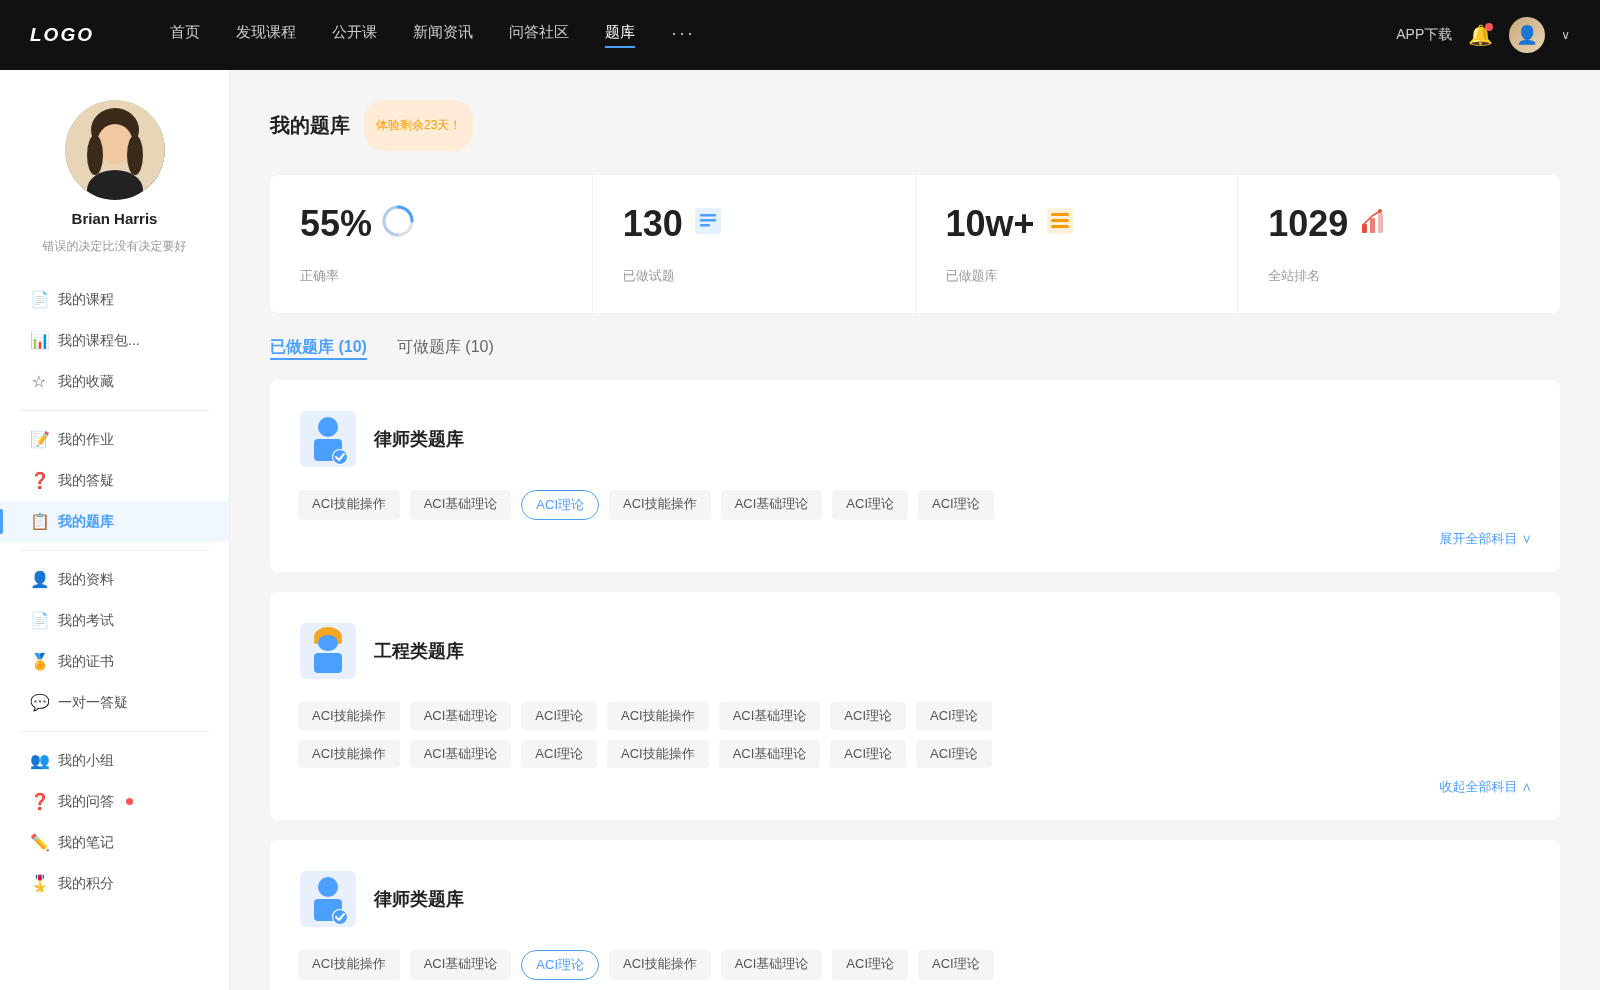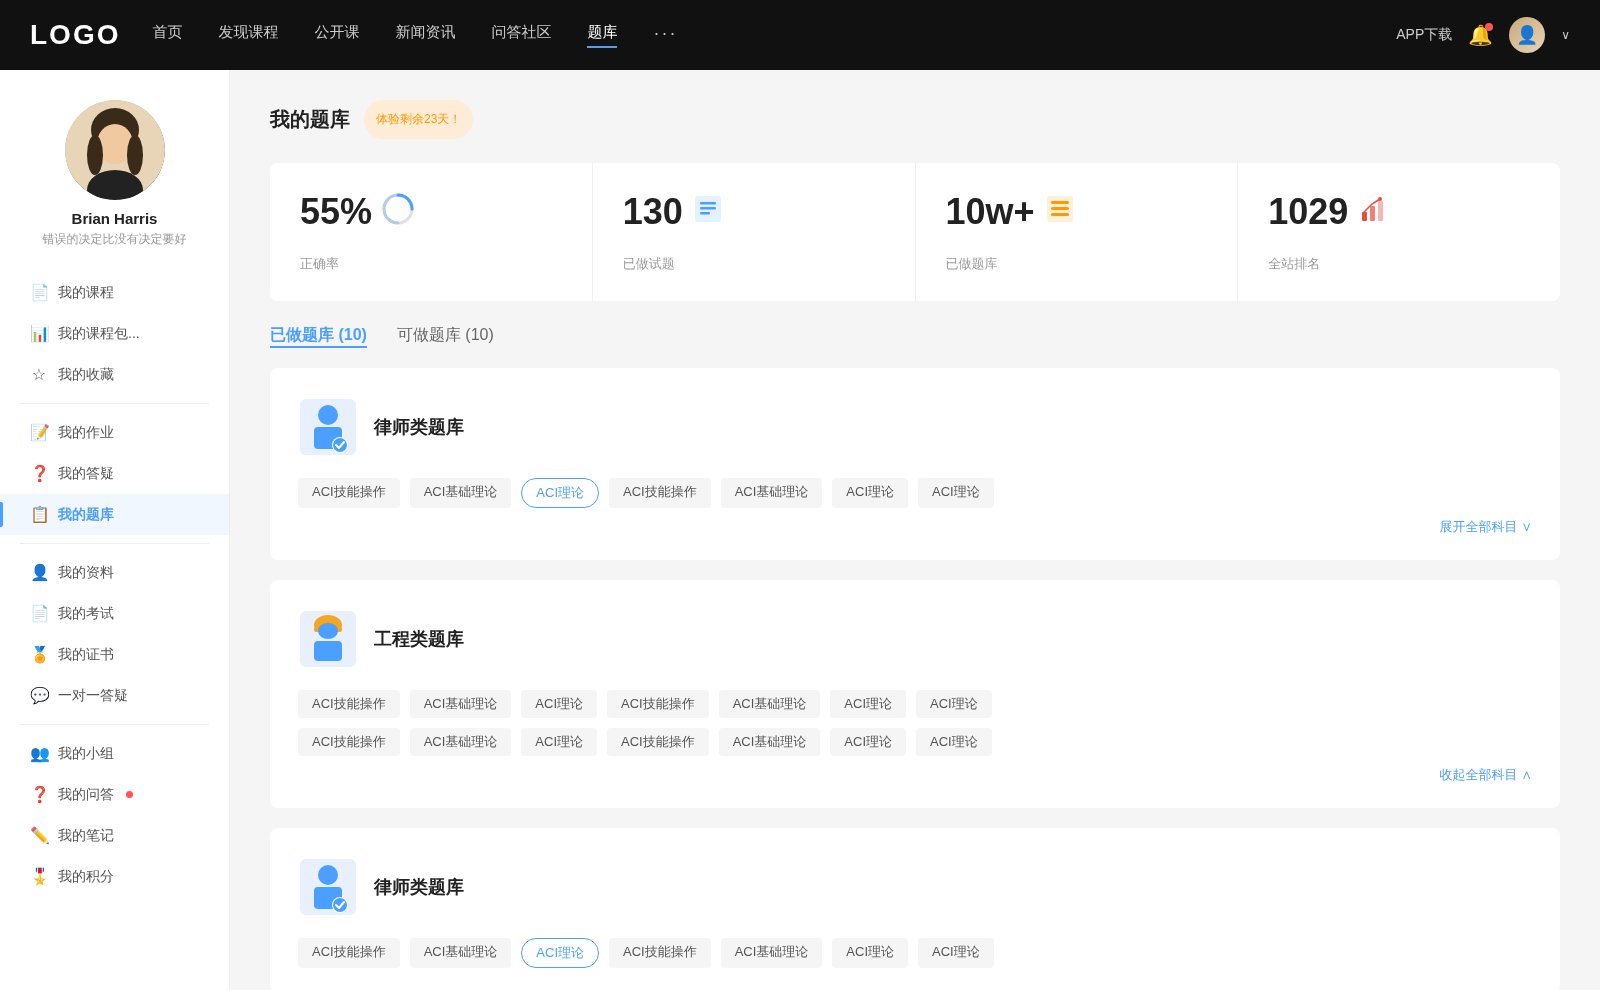--- a/index.html
+++ b/index.html
@@ -9,57 +9,57 @@
     .navbar {
       background: #111;
       height: 70px;
       display: flex;
       align-items: center;
       padding: 0 30px;
       position: fixed;
       top: 0; left: 0; right: 0;
       z-index: 100;
     }
-    .navbar-logo { color: #fff; font-size: 28px; font-weight: bold; margin-right: 32px; letter-spacing: 2px; }
+    .navbar-logo { color: #fff; font-size: 19px; font-weight: bold; margin-right: 76px; letter-spacing: 2px; font-style: italic; }
     .navbar-nav { display: flex; gap: 36px; flex: 1; }
     .navbar-nav a { color: #ccc; text-decoration: none; font-size: 15px; }
     .navbar-nav a.active { color: #fff; border-bottom: 2px solid #4b9fff; padding-bottom: 4px; }
     .navbar-right { display: flex; align-items: center; gap: 16px; }
     .navbar-app { color: #ccc; font-size: 14px; cursor: pointer; }
     .navbar-bell { position: relative; cursor: pointer; }
     .navbar-bell-icon { color: #ccc; font-size: 20px; }
     .navbar-bell-dot { position: absolute; top: 0; right: 0; width: 8px; height: 8px; background: #f55; border-radius: 50%; }
     .navbar-avatar { width: 36px; height: 36px; border-radius: 50%; background: #888; overflow: hidden; cursor: pointer; }
     .navbar-chevron { color: #ccc; cursor: pointer; font-size: 12px; }
     .navbar-dots { color: #ccc; font-size: 18px; letter-spacing: 2px; }
 
     
     .page-wrapper { display: flex; margin-top: 70px; min-height: calc(100vh - 70px); }
 
     
     .sidebar { width: 230px; background: #fff; min-height: calc(100vh - 70px); padding: 30px 0 20px; position: fixed; top: 70px; left: 0; border-right: 1px solid #eee; }
     .sidebar-profile { text-align: center; padding: 0 20px 24px; }
     .sidebar-avatar { width: 100px; height: 100px; border-radius: 50%; background: #ddd; margin: 0 auto 10px; overflow: hidden; }
     .sidebar-name { font-size: 15px; font-weight: 600; color: #222; }
-    .sidebar-motto { font-size: 12px; color: #999; margin-top: 4px; }
+    .sidebar-motto { font-size: 12px; color: #999; margin-top: 11px; }
     .sidebar-menu { list-style: none; }
     .sidebar-item { display: flex; align-items: center; gap: 10px; padding: 11px 30px; cursor: pointer; color: #555; font-size: 14px; position: relative; }
     .sidebar-item.active { color: #4b9fff; background: #f0f7ff; }
     .sidebar-item.active::before { content: ''; position: absolute; left: 0; top: 8px; bottom: 8px; width: 3px; background: #4b9fff; border-radius: 0 2px 2px 0; }
     .sidebar-item-icon { font-size: 16px; width: 18px; text-align: center; }
     .sidebar-divider { height: 1px; background: #eee; margin: 8px 20px; }
     .sidebar-badge { width: 7px; height: 7px; background: #f55; border-radius: 50%; display: inline-block; margin-left: 2px; vertical-align: middle; }
 
     
     .main-content { margin-left: 230px; flex: 1; padding: 30px 40px; background: #f5f5f5; min-height: calc(100vh - 70px); }
 
     
     .page-header { display: flex; align-items: center; gap: 14px; margin-bottom: 24px; }
     .page-title { font-size: 20px; font-weight: 700; color: #222; }
-    .trial-badge { background: #ffecd6; color: #f90; border-radius: 20px; padding: 11px 12px; font-size: 12px; font-weight: 500; }
+    .trial-badge { background: #ffecd6; color: #f90; border-radius: 20px; padding: 17px 12px; font-size: 12px; font-weight: 500; }
 
     
     .stats-row { display: flex; gap: 0; background: #fff; border-radius: 8px; overflow: hidden; margin-bottom: 24px; }
     .stat-item { flex: 1; padding: 28px 30px; border-right: 1px solid #f0f0f0; }
     .stat-item:last-child { border-right: none; }
     .stat-top { display: flex; align-items: center; gap: 10px; }
     .stat-value { font-size: 36px; font-weight: 700; color: #222; }
     .stat-icon { font-size: 26px; }
     .stat-label { font-size: 13px; color: #999; margin-top: 22px; }
 

